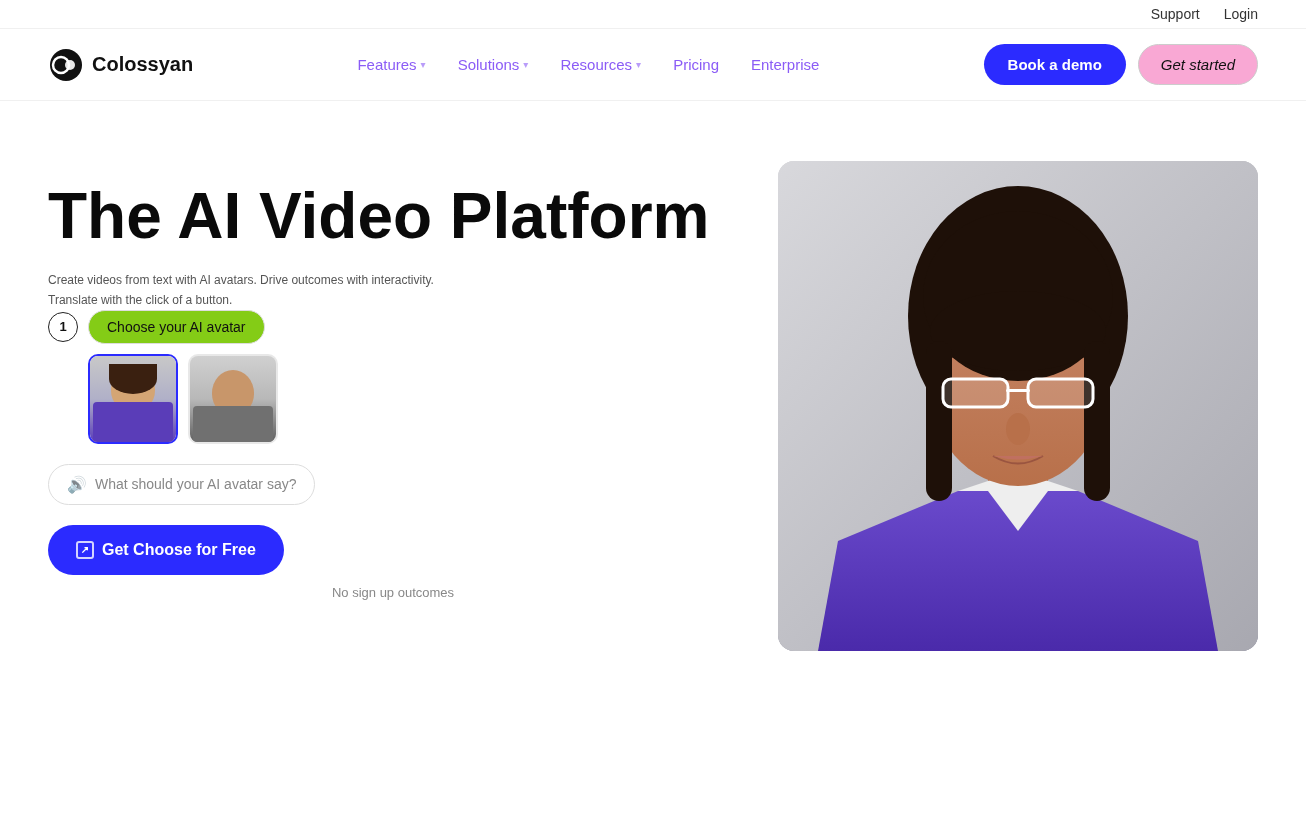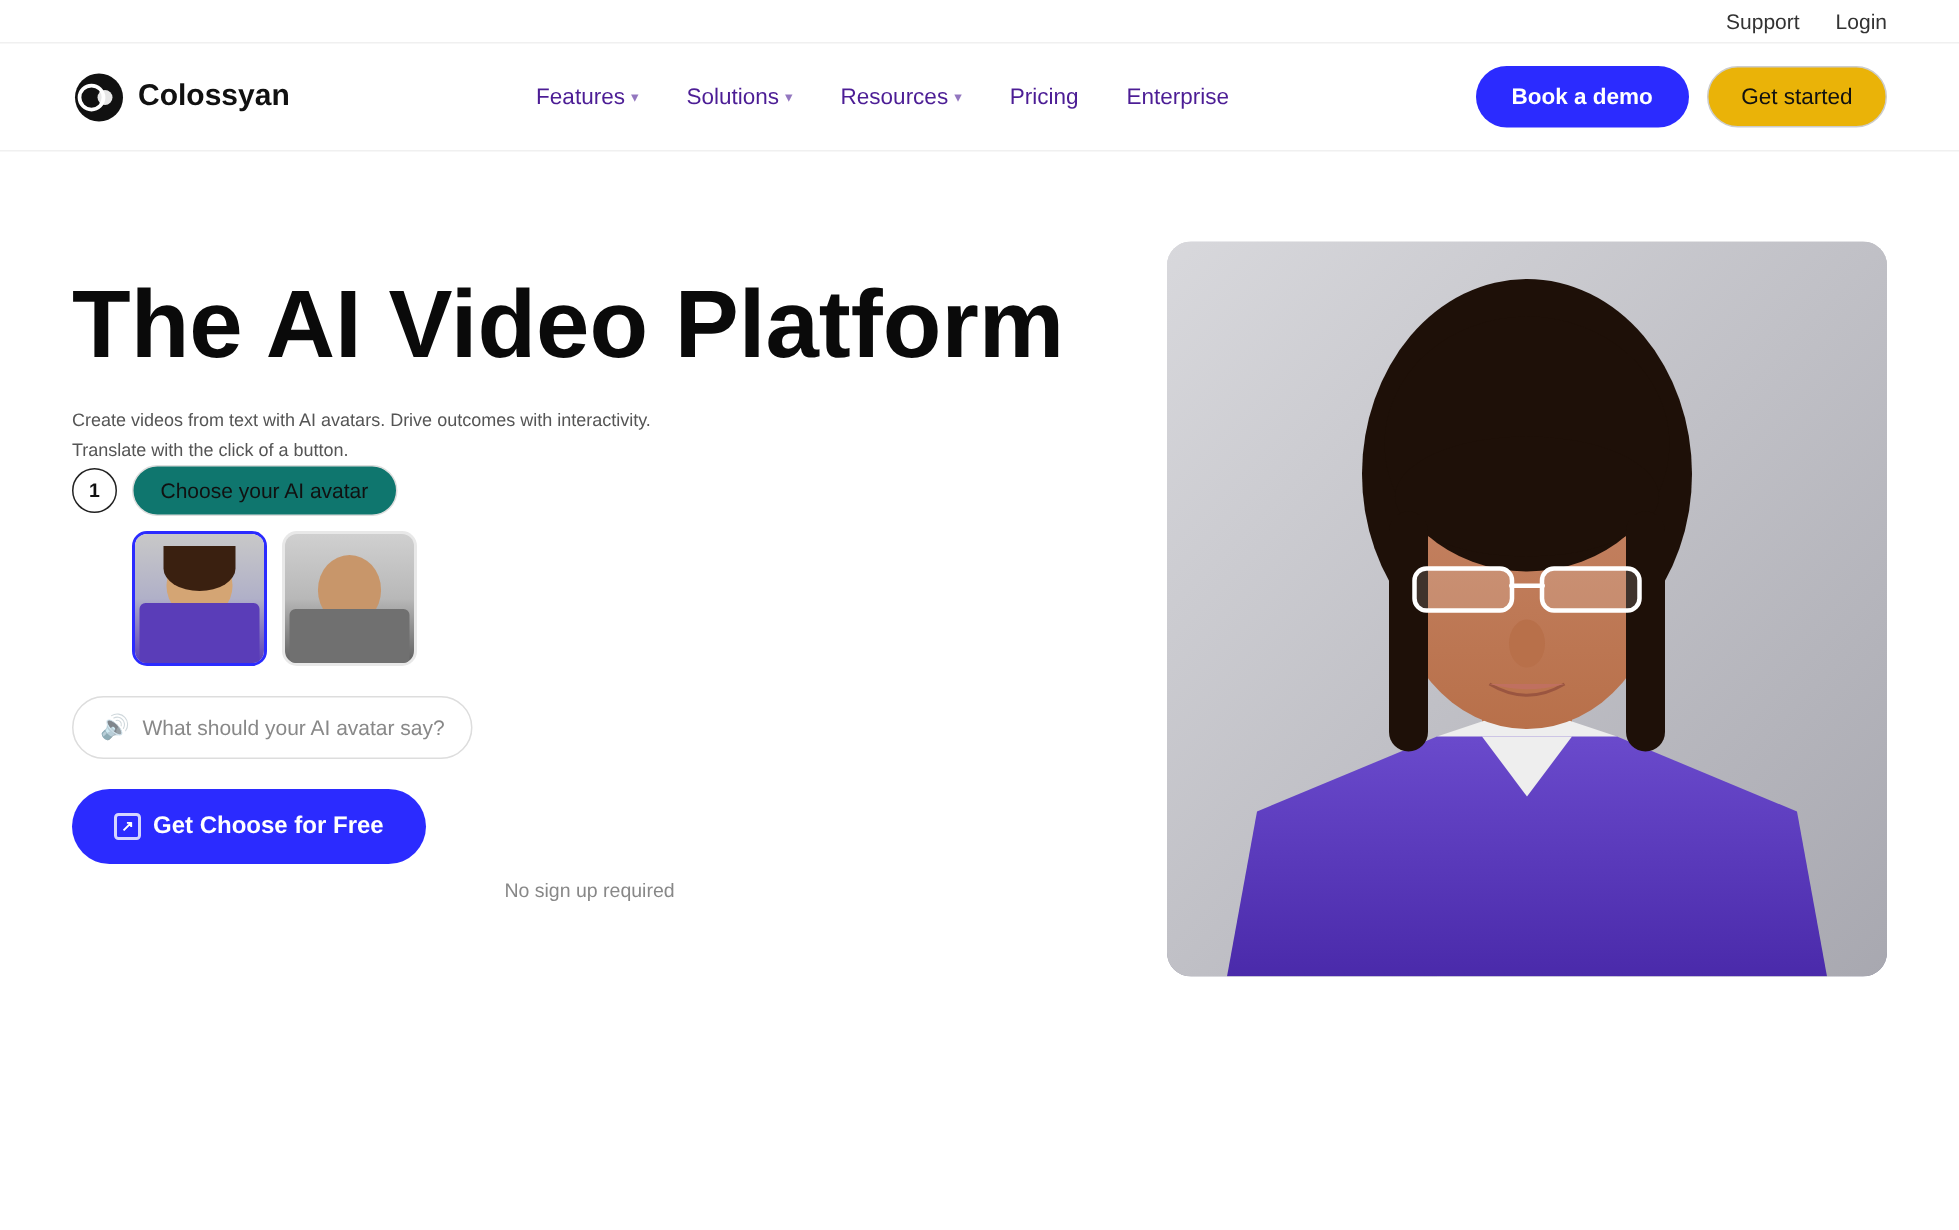--- a/index.html
+++ b/index.html
@@ -47,21 +47,21 @@
       display: flex;
       align-items: center;
       gap: 4px;
     }
     .nav-link {
       display: flex;
       align-items: center;
       gap: 4px;
       padding: 8px 14px;
       font-size: 15px;
-      color: #4c1d95;
+      color: #8b5cf6;
       cursor: pointer;
       text-decoration: none;
       border-radius: 6px;
     }
     .nav-link .chevron {
       font-size: 10px;
       opacity: 0.6;
     }
     .nav-actions {
       display: flex;
@@ -72,28 +72,29 @@
       background: #2b2bff;
       color: #fff;
       border: none;
       padding: 12px 24px;
       border-radius: 28px;
       font-size: 15px;
       font-weight: 600;
       cursor: pointer;
     }
     .btn-getstarted {
-      background: #eab308;
+      background: #f9a8d4;
       color: #111;
       border: 1.5px solid #ccc;
       padding: 11px 22px;
       border-radius: 28px;
       font-size: 15px;
       font-weight: 500;
       cursor: pointer;
+      font-style: italic;
     }
 
     
     .hero {
       display: flex;
       align-items: flex-start;
       padding: 60px 48px 40px;
       gap: 40px;
       max-width: 1306px;
       margin: 0 auto;
@@ -133,21 +134,21 @@
       border-radius: 50%;
       border: 1.5px solid #222;
       display: flex;
       align-items: center;
       justify-content: center;
       font-size: 13px;
       font-weight: 600;
       background: #fff;
     }
     .step-bubble {
-      background: #0f766e;
+      background: #84cc16;
       border: 1.5px solid #ddd;
       border-radius: 20px;
       padding: 8px 18px;
       font-size: 14px;
       font-weight: 500;
       color: #111;
       cursor: pointer;
     }
     .avatar-row {
       display: flex;
@@ -394,21 +395,21 @@
         <span class="speaker-icon">🔊</span>
         <span>What should your AI avatar say?</span>
       </div>
     </div>
 
     <div class="cta-section">
       <button class="btn-cta">
         <span class="ext-icon">↗</span>
         <span>Get Choose for Free</span>
       </button>
-      <p class="no-signup">No sign up required</p>
+      <p class="no-signup">No sign up outcomes</p>
     </div>
   </div>
 
   <div class="hero-right">
     <div class="hero-avatar-large">
 
       <svg width="480" height="490" viewBox="0 0 480 490" xmlns="http://www.w3.org/2000/svg">
 
         <defs>
           <linearGradient id="bgGrad" x1="0" y1="0" x2="1" y2="1">

